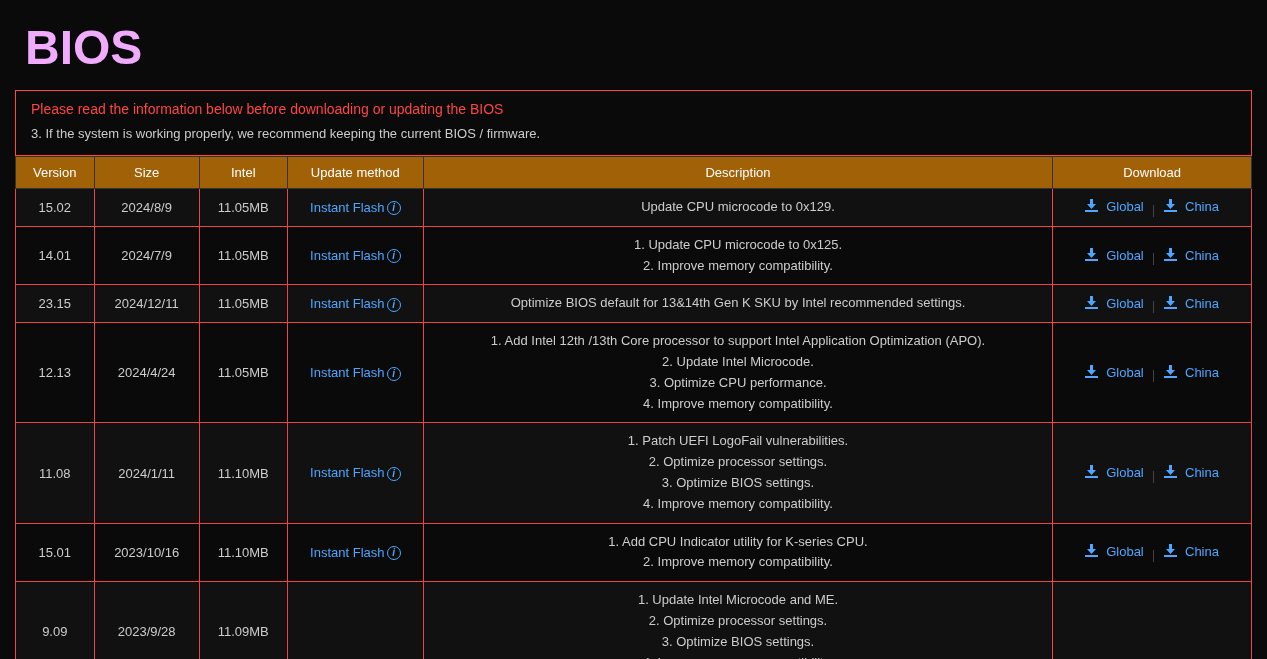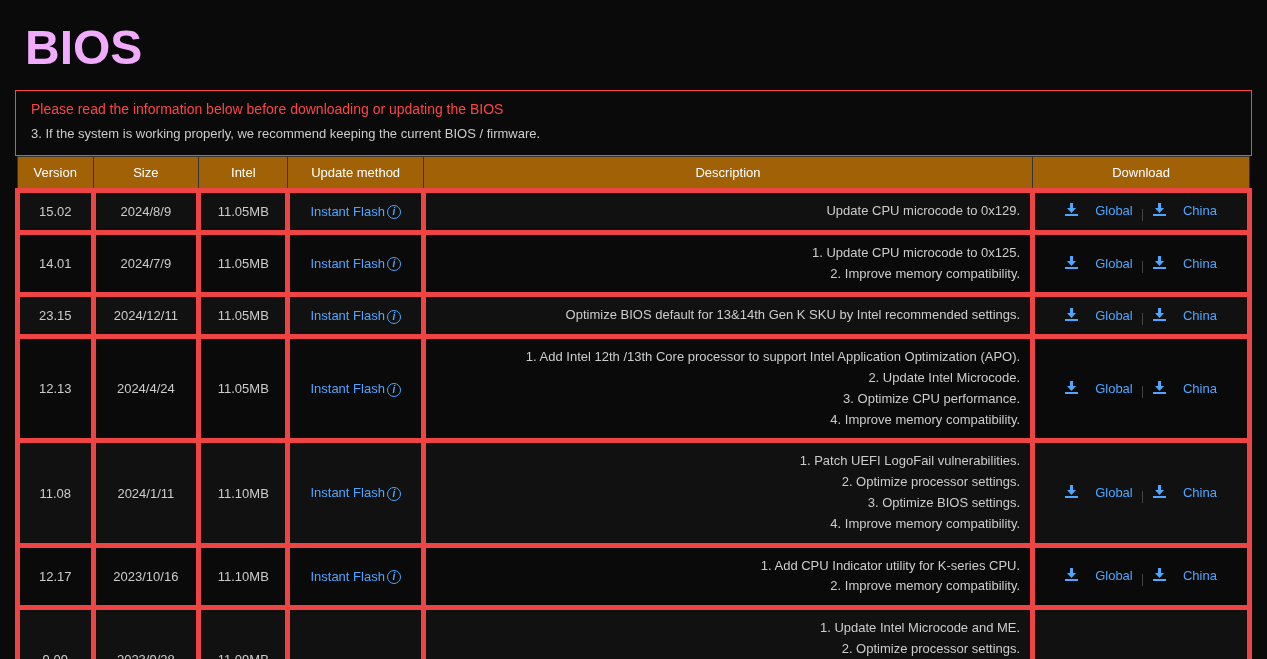--- a/index.html
+++ b/index.html
@@ -71,27 +71,27 @@
     }
     .bios-table tbody tr:nth-child(odd) {
       background-color: #111111;
     }
     .bios-table tbody tr:nth-child(even) {
       background-color: #0a0a0a;
     }
     .bios-table tbody td {
       padding: 8px 10px;
       text-align: center;
-      border: 5px solid #ef4444;
+      border: 1px solid #ef4444;
       color: #cccccc;
       font-size: 13px;
       vertical-align: middle;
     }
     .bios-table tbody td.desc {
-      text-align: right;
+      text-align: center;
       line-height: 1.6;
     }
     .bios-table tbody td.download-cell {
       white-space: nowrap;
     }
     .instant-flash {
       color: #4da6ff;
       cursor: pointer;
     }
     .instant-flash .info-circle {
@@ -105,21 +105,21 @@
       text-align: center;
       line-height: 12px;
       vertical-align: middle;
       margin-left: 2px;
       font-style: italic;
       font-weight: bold;
     }
     .dl-btn {
       display: inline-flex;
       align-items: center;
-      gap: 17px;
+      gap: 8px;
       color: #4da6ff;
       cursor: pointer;
       font-size: 13px;
       padding: 2px 4px;
       text-decoration: none;
     }
     .dl-icon {
       display: inline-block;
       width: 13px;
       height: 15px;
@@ -277,21 +277,21 @@
     <a class="dl-btn" href="#">
       <span class="dl-icon"><svg viewBox="0 0 13 15" xmlns="http://www.w3.org/2000/svg">
                 <rect x="0" y="11" width="13" height="2" fill="#4da6ff"></rect>
                 <polygon points="6.5,10 2,5 5,5 5,0 8,0 8,5 11,5" fill="#4da6ff"></polygon>
               </svg></span>
       <span>China</span>
     </a>
   </td>
       </tr>
       <tr>
-        <td>12.17</td>
+        <td>15.01</td>
         <td>2023/10/16</td>
         <td>11.10MB</td>
         <td><span class="instant-flash">Instant Flash<span class="info-circle">i</span></span></td>
         <td class="desc">1. Add CPU Indicator utility for K-series CPU.<br>2. Improve memory compatibility.</td>
         <td class="download-cell">
     <a class="dl-btn" href="#">
       <span class="dl-icon"><svg viewBox="0 0 13 15" xmlns="http://www.w3.org/2000/svg">
                 <rect x="0" y="11" width="13" height="2" fill="#4da6ff"></rect>
                 <polygon points="6.5,10 2,5 5,5 5,0 8,0 8,5 11,5" fill="#4da6ff"></polygon>
               </svg></span>

